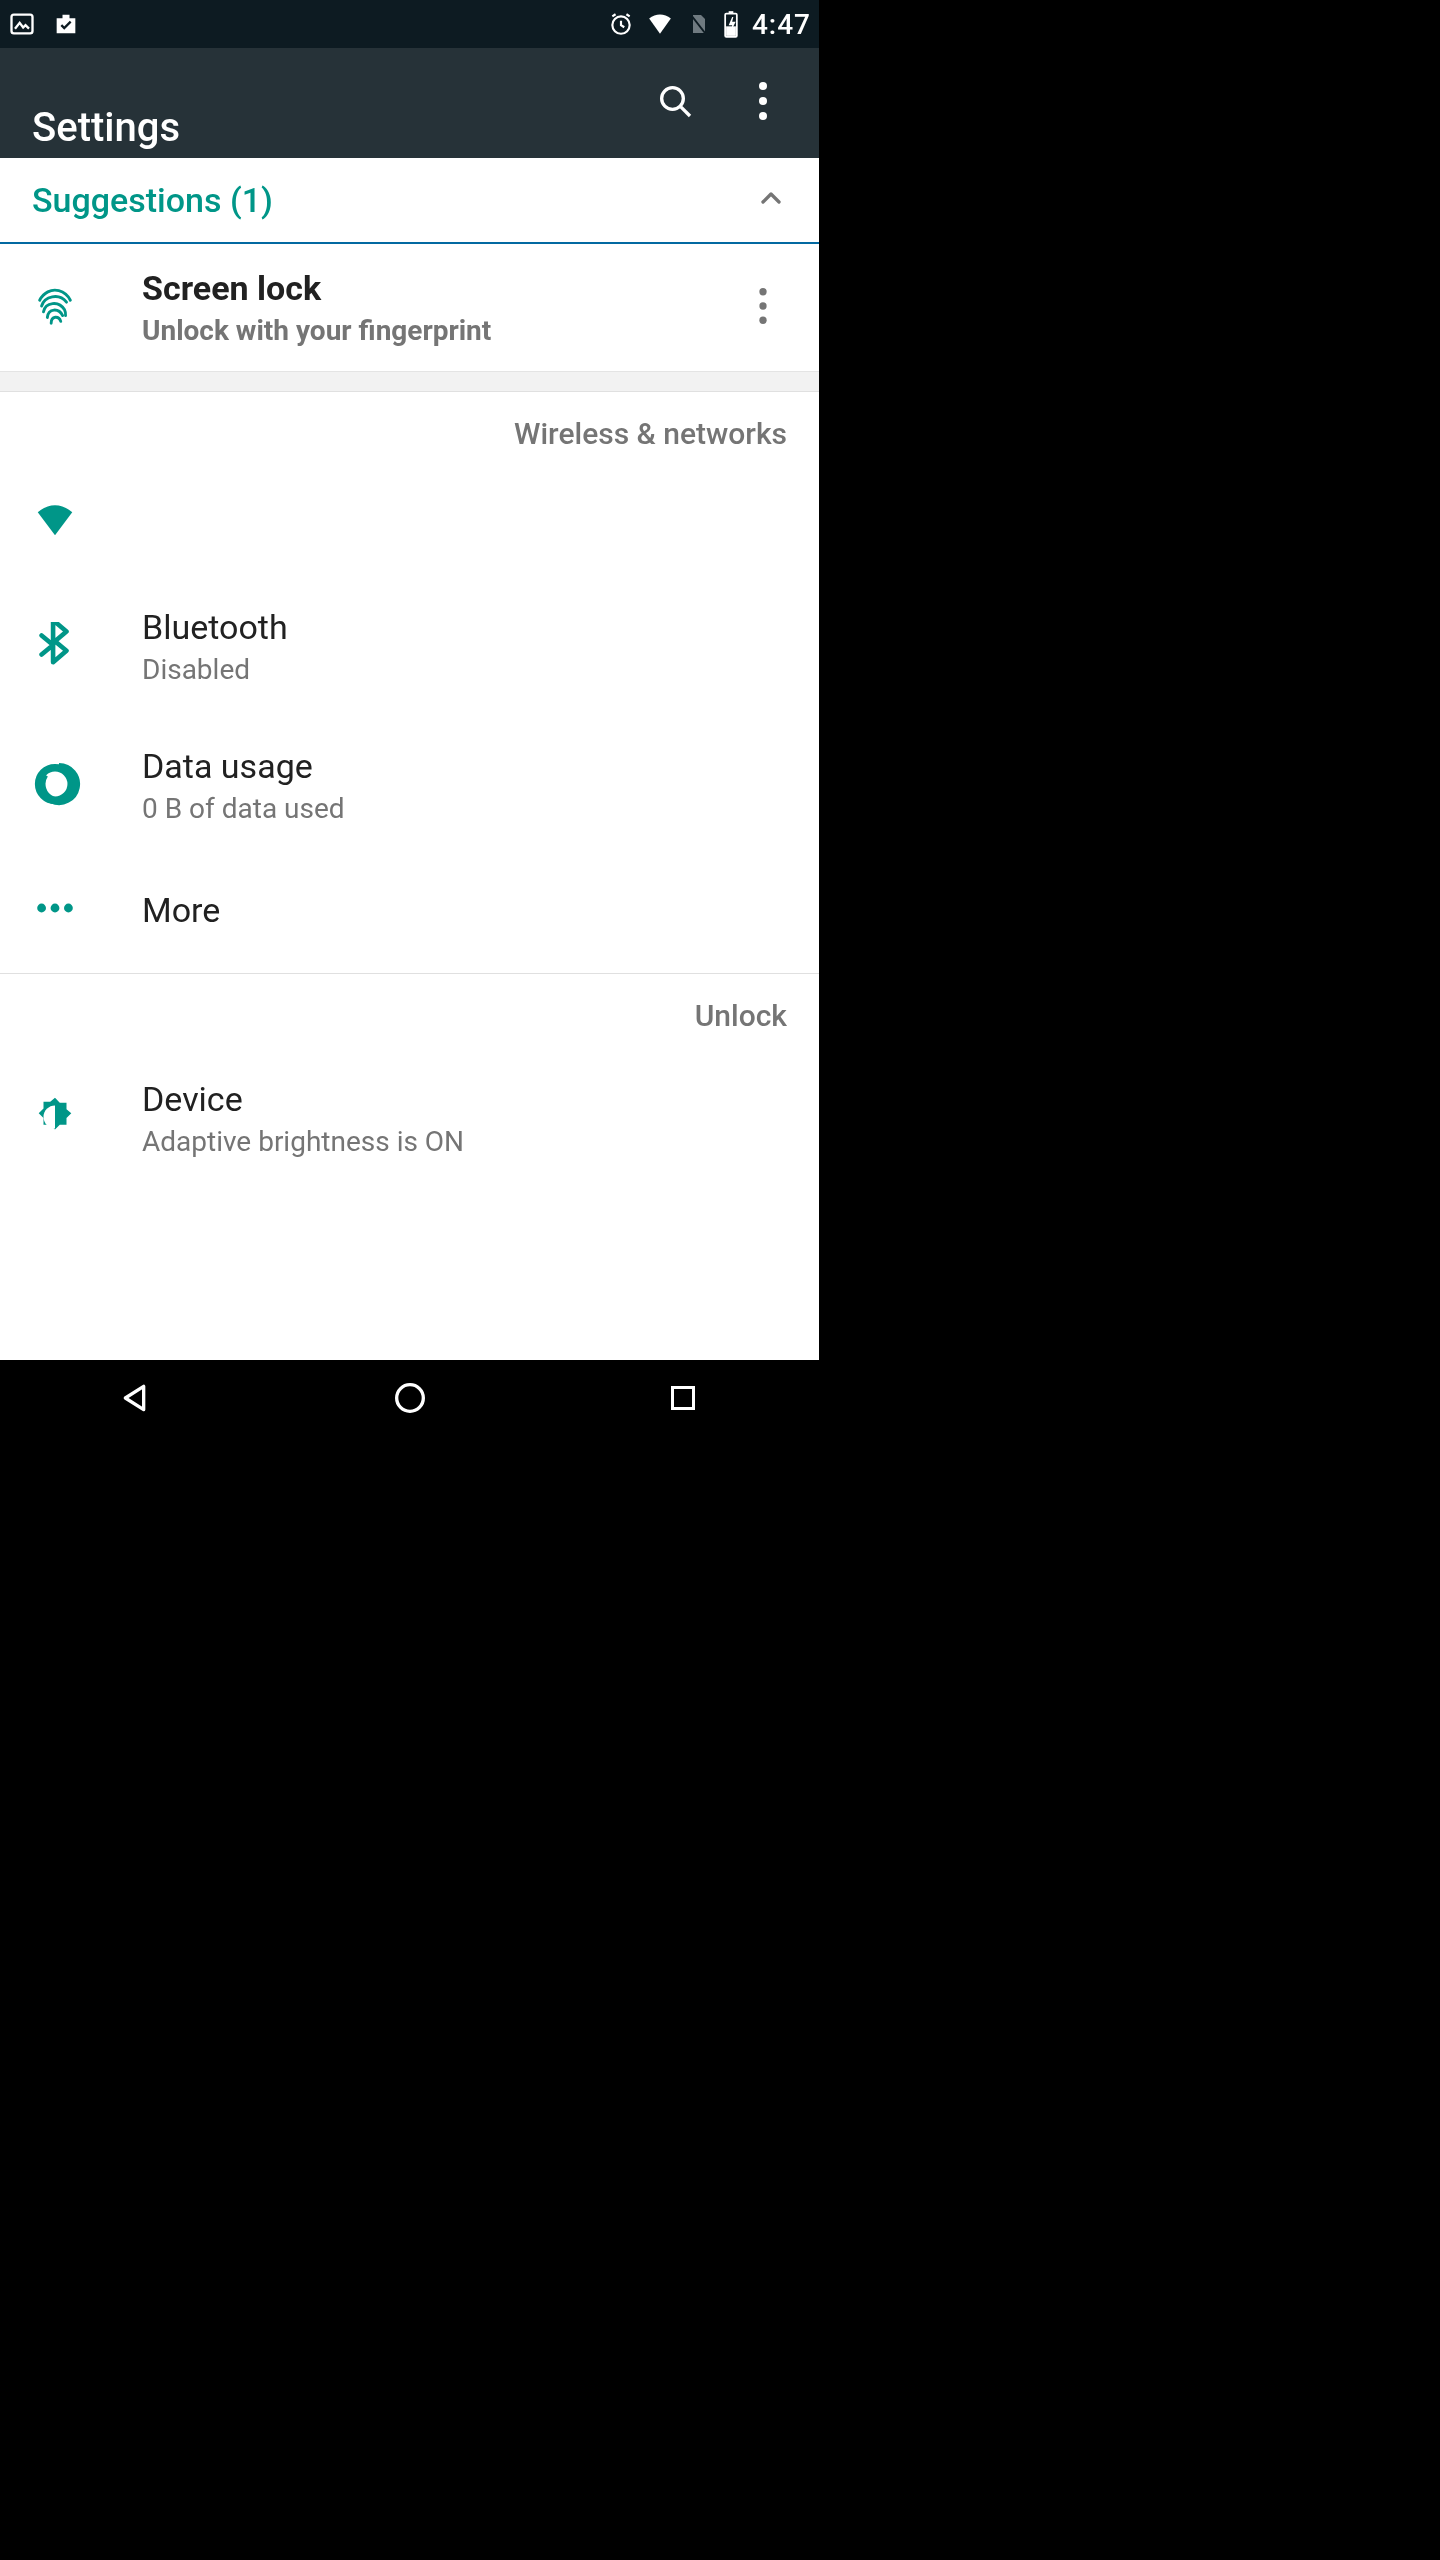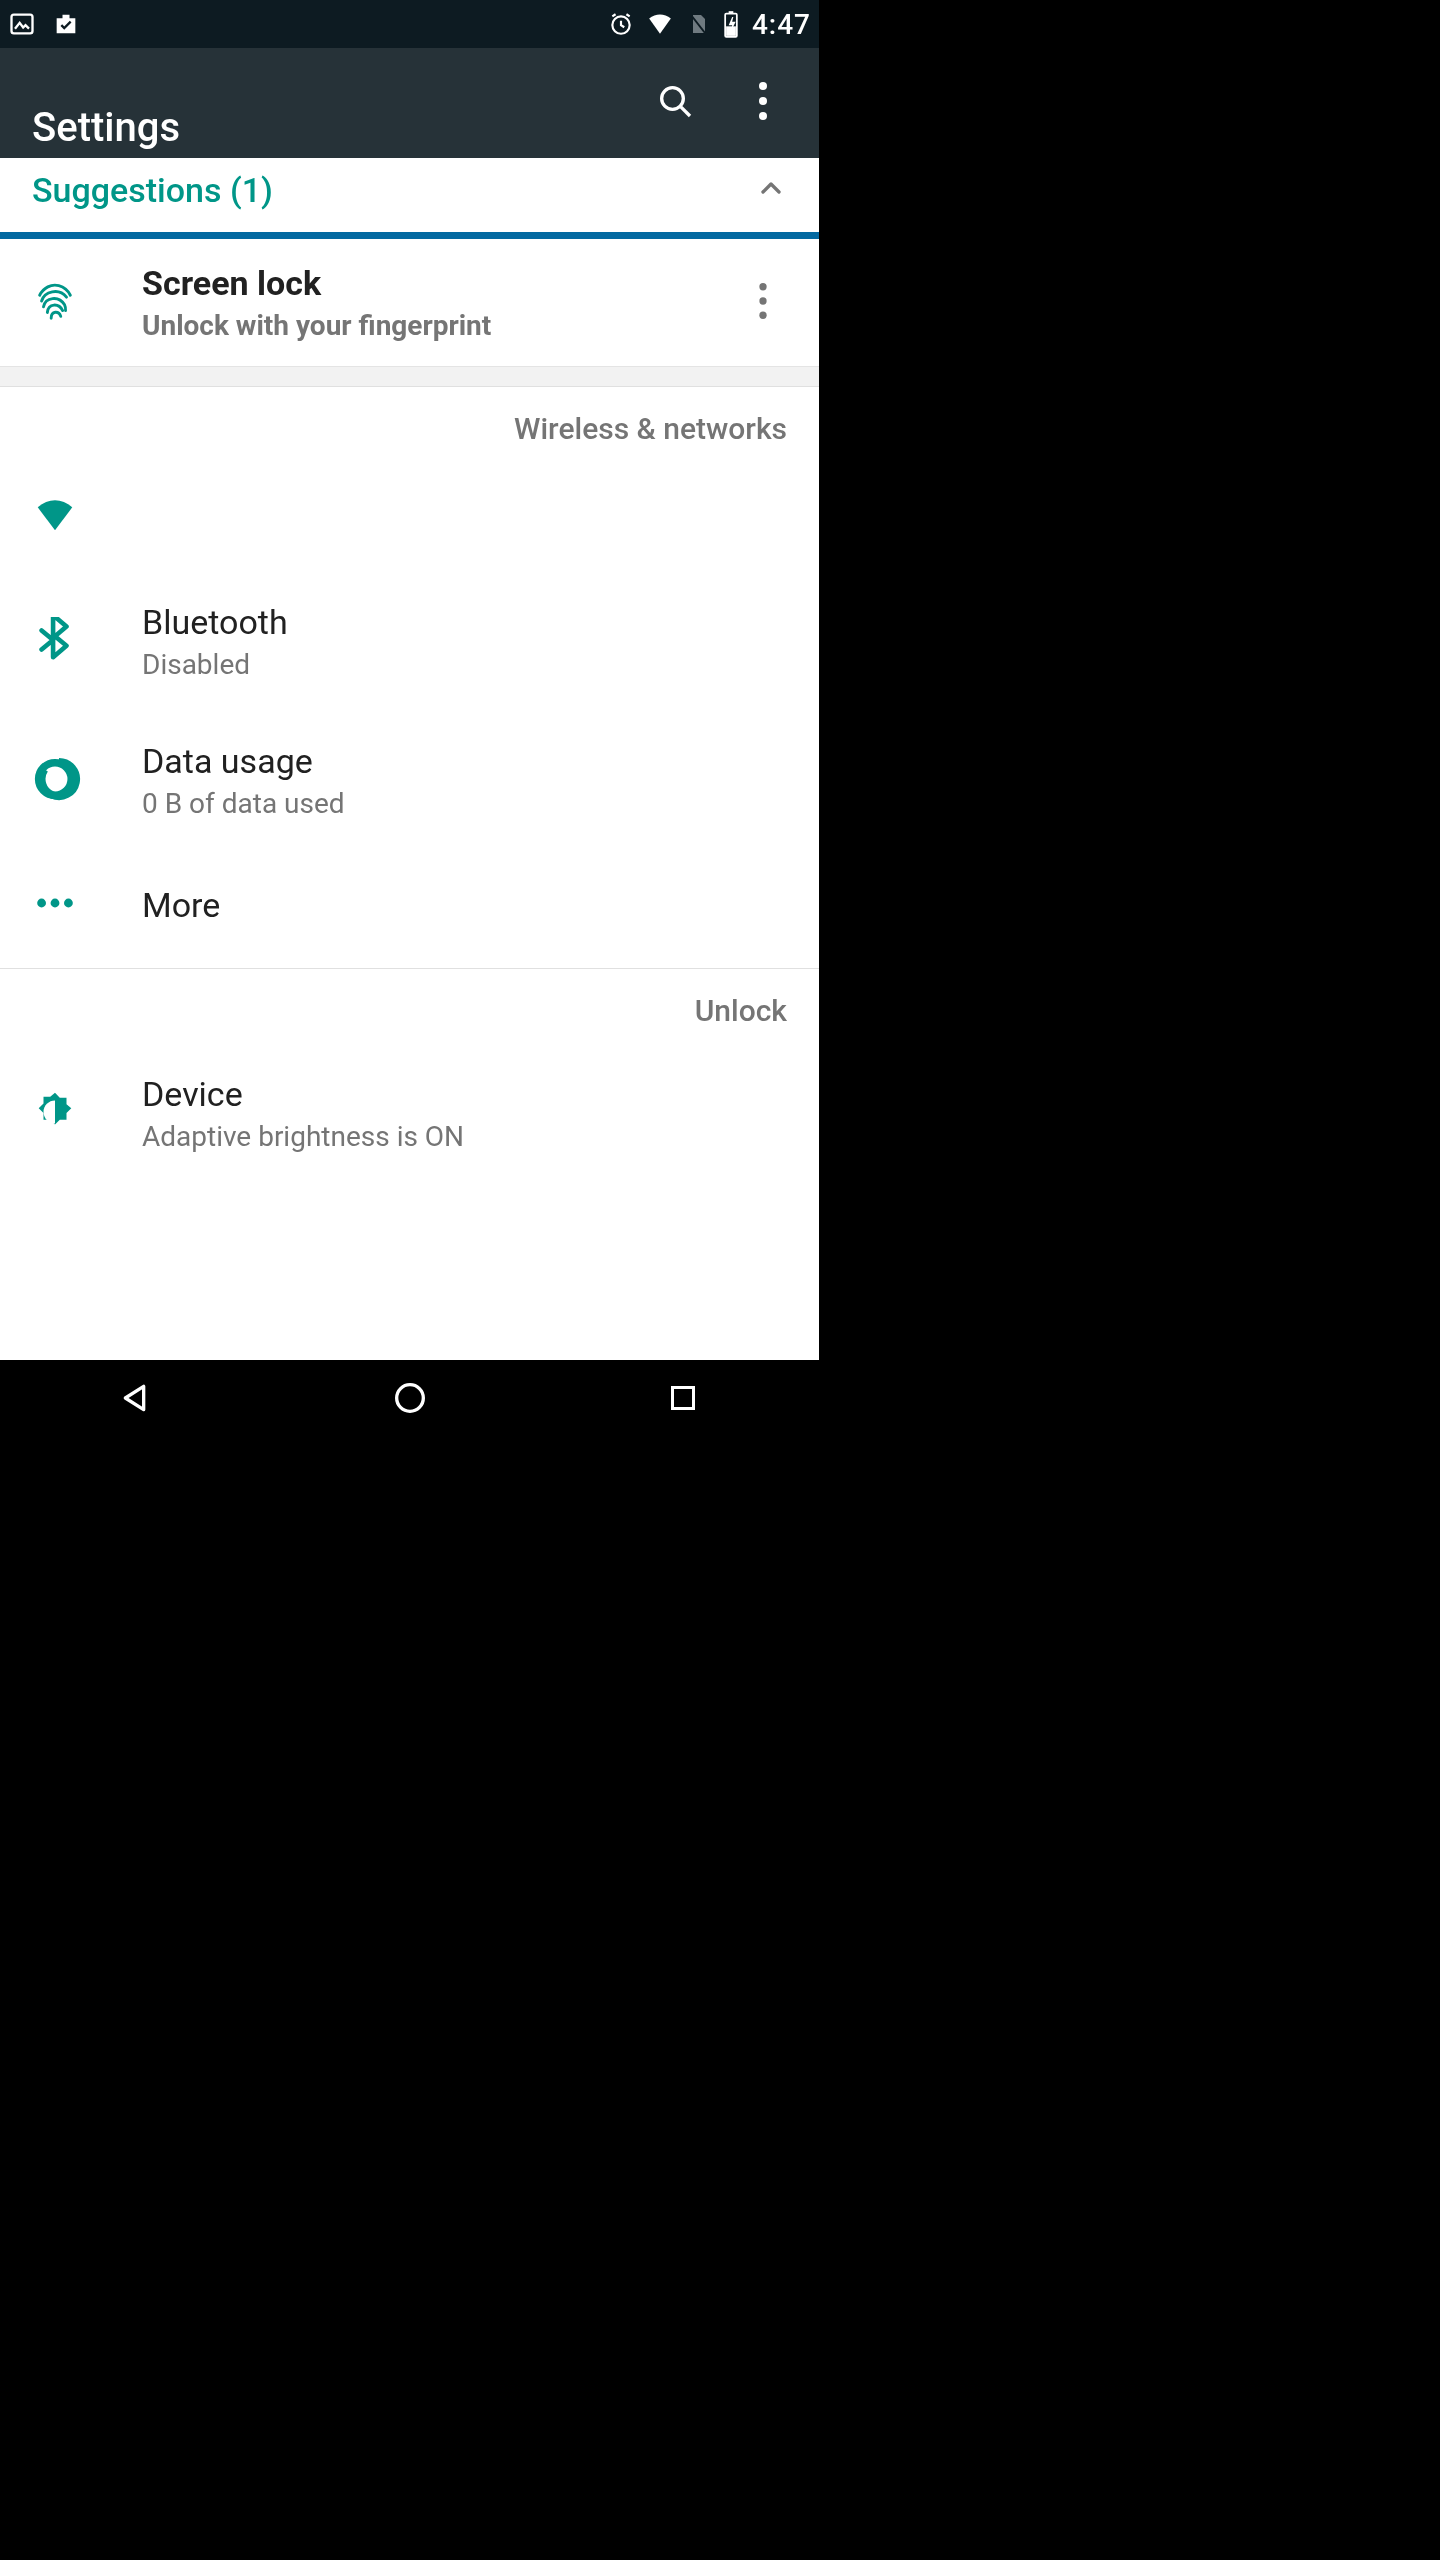--- a/index.html
+++ b/index.html
@@ -15,21 +15,21 @@
 
   
   .app-bar { height: 110px; background: #263238; display: flex; align-items: center; padding: 0 32px 0 32px; }
   .app-title { color: #fff; font-size: 40px; font-weight: 500; margin-top: 48px; }
   .app-actions { margin-left: auto; display: flex; gap: 40px; align-items: center; }
   .icon-btn { width: 48px; height: 48px; display: flex; align-items: center; justify-content: center; cursor: pointer; }
 
   
   .content { flex: 1; background: #fff; overflow: hidden; display:flex; flex-direction:column;}
 
-  .suggestions-header { display: flex; align-items: center; padding: 12px 32px 22px 32px; border-bottom: 7px solid #0369a1; }
+  .suggestions-header { display: flex; align-items: center; padding: 22px 32px 22px 32px; border-bottom: 2px solid #0369a1; }
   .suggestions-header .label { color: #009688; font-size: 34px; font-weight: 500; }
   .suggestions-header .chevron { margin-left: auto; }
 
   .suggestion-item { display: flex; align-items: center; padding: 24px 24px 24px 32px; border-bottom: 1px solid #e4e4e4; font-weight: bold;}
   .icon-slot { width: 110px; display: flex; align-items: center; }
   .text-slot { flex: 1; display: flex; flex-direction: column; gap: 6px; }
   .title-text { font-size: 34px; color: #212121; }
   .sub-text { font-size: 28px; color: #757575; }
   .trailing { width: 64px; display:flex; align-items:center; justify-content:center;}
 

